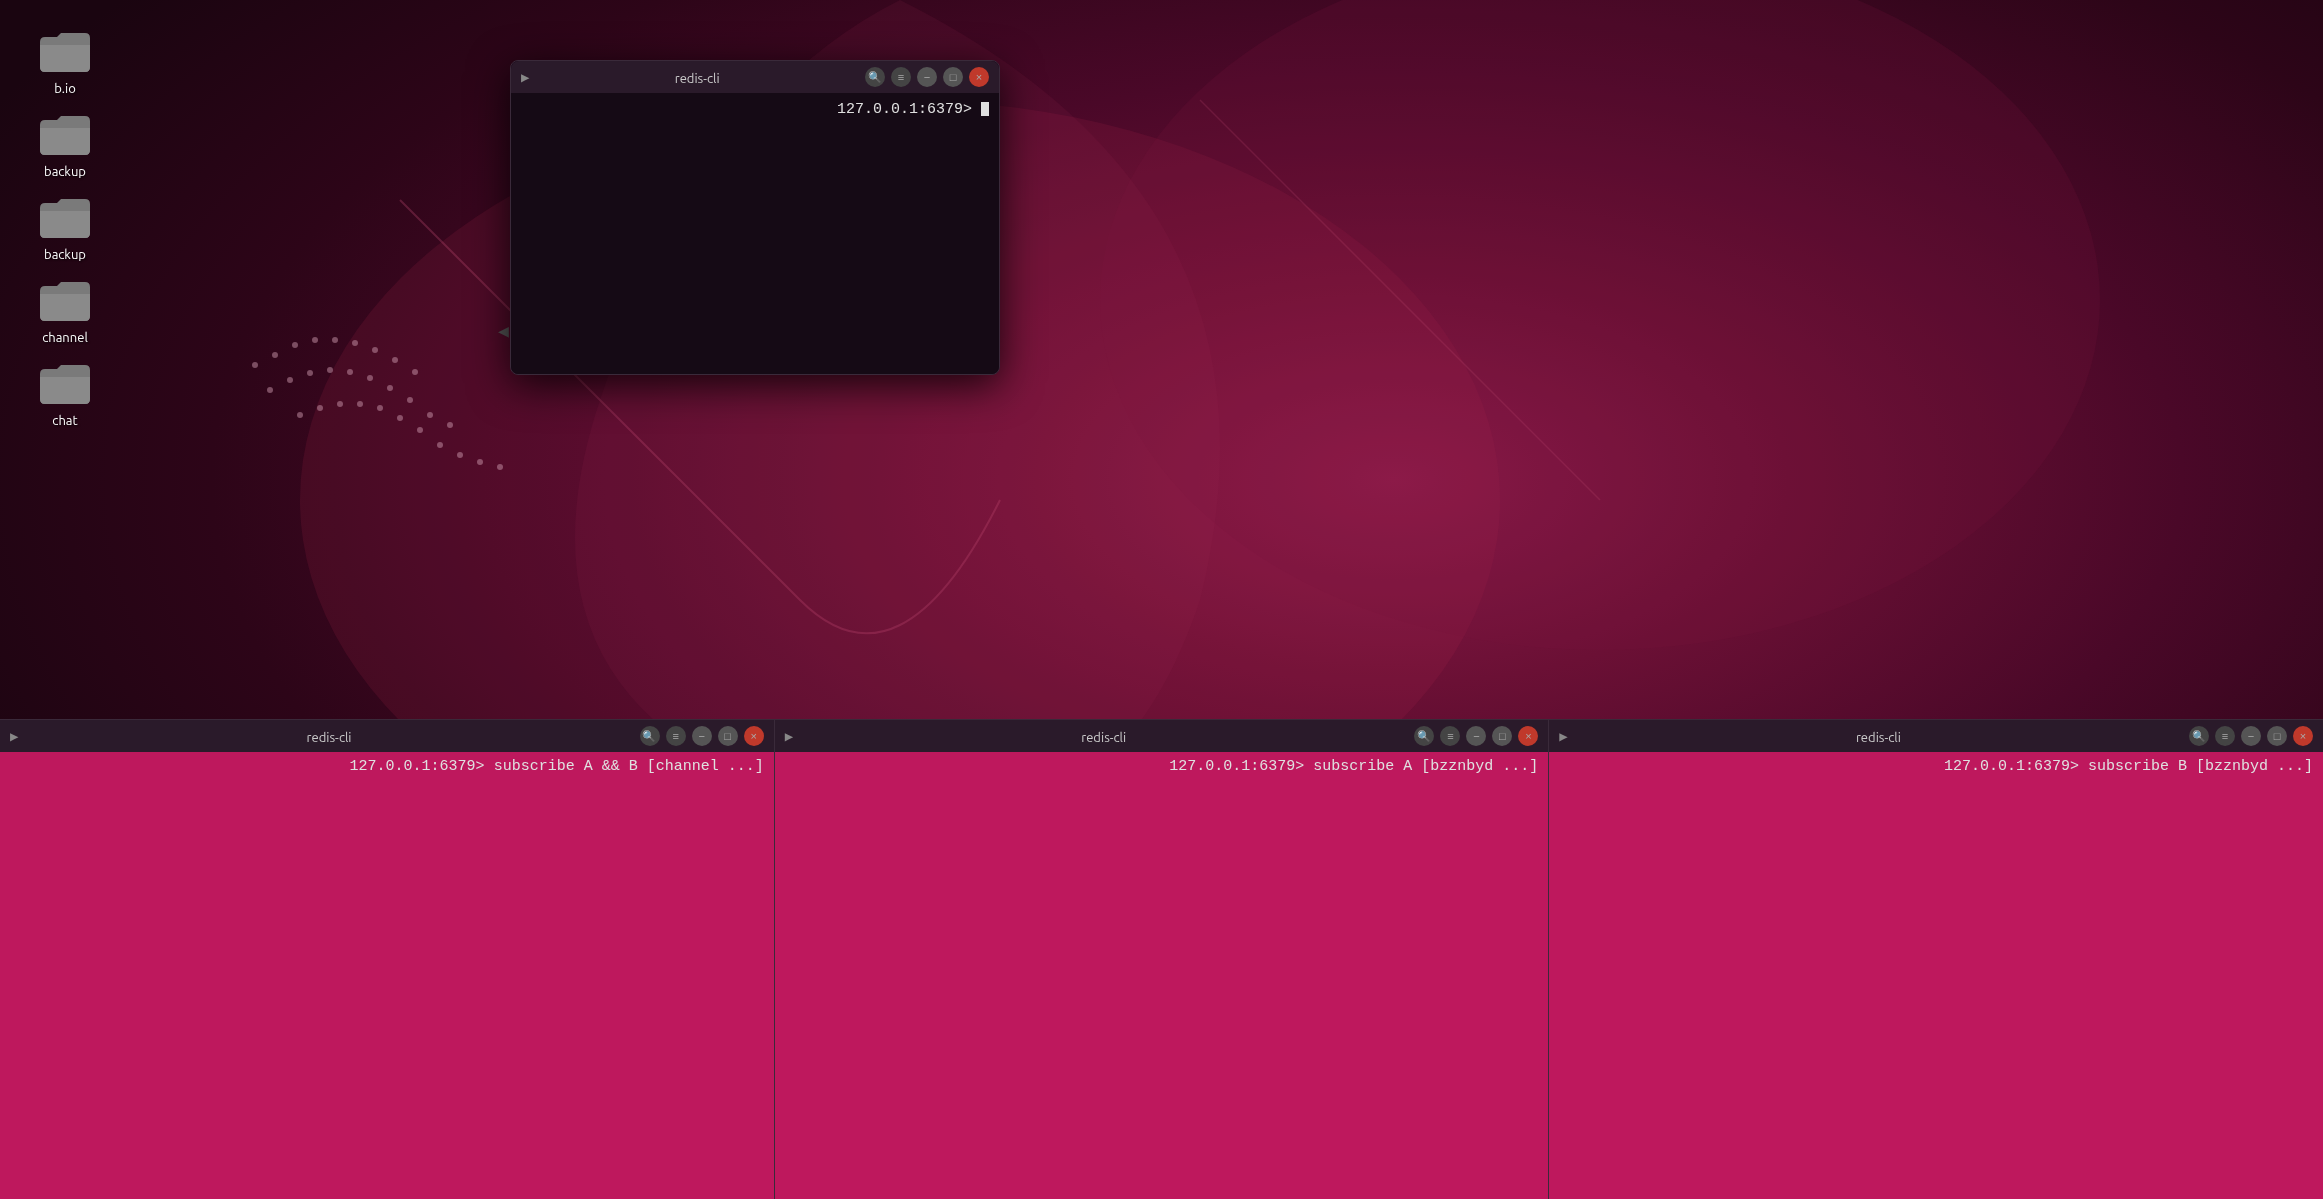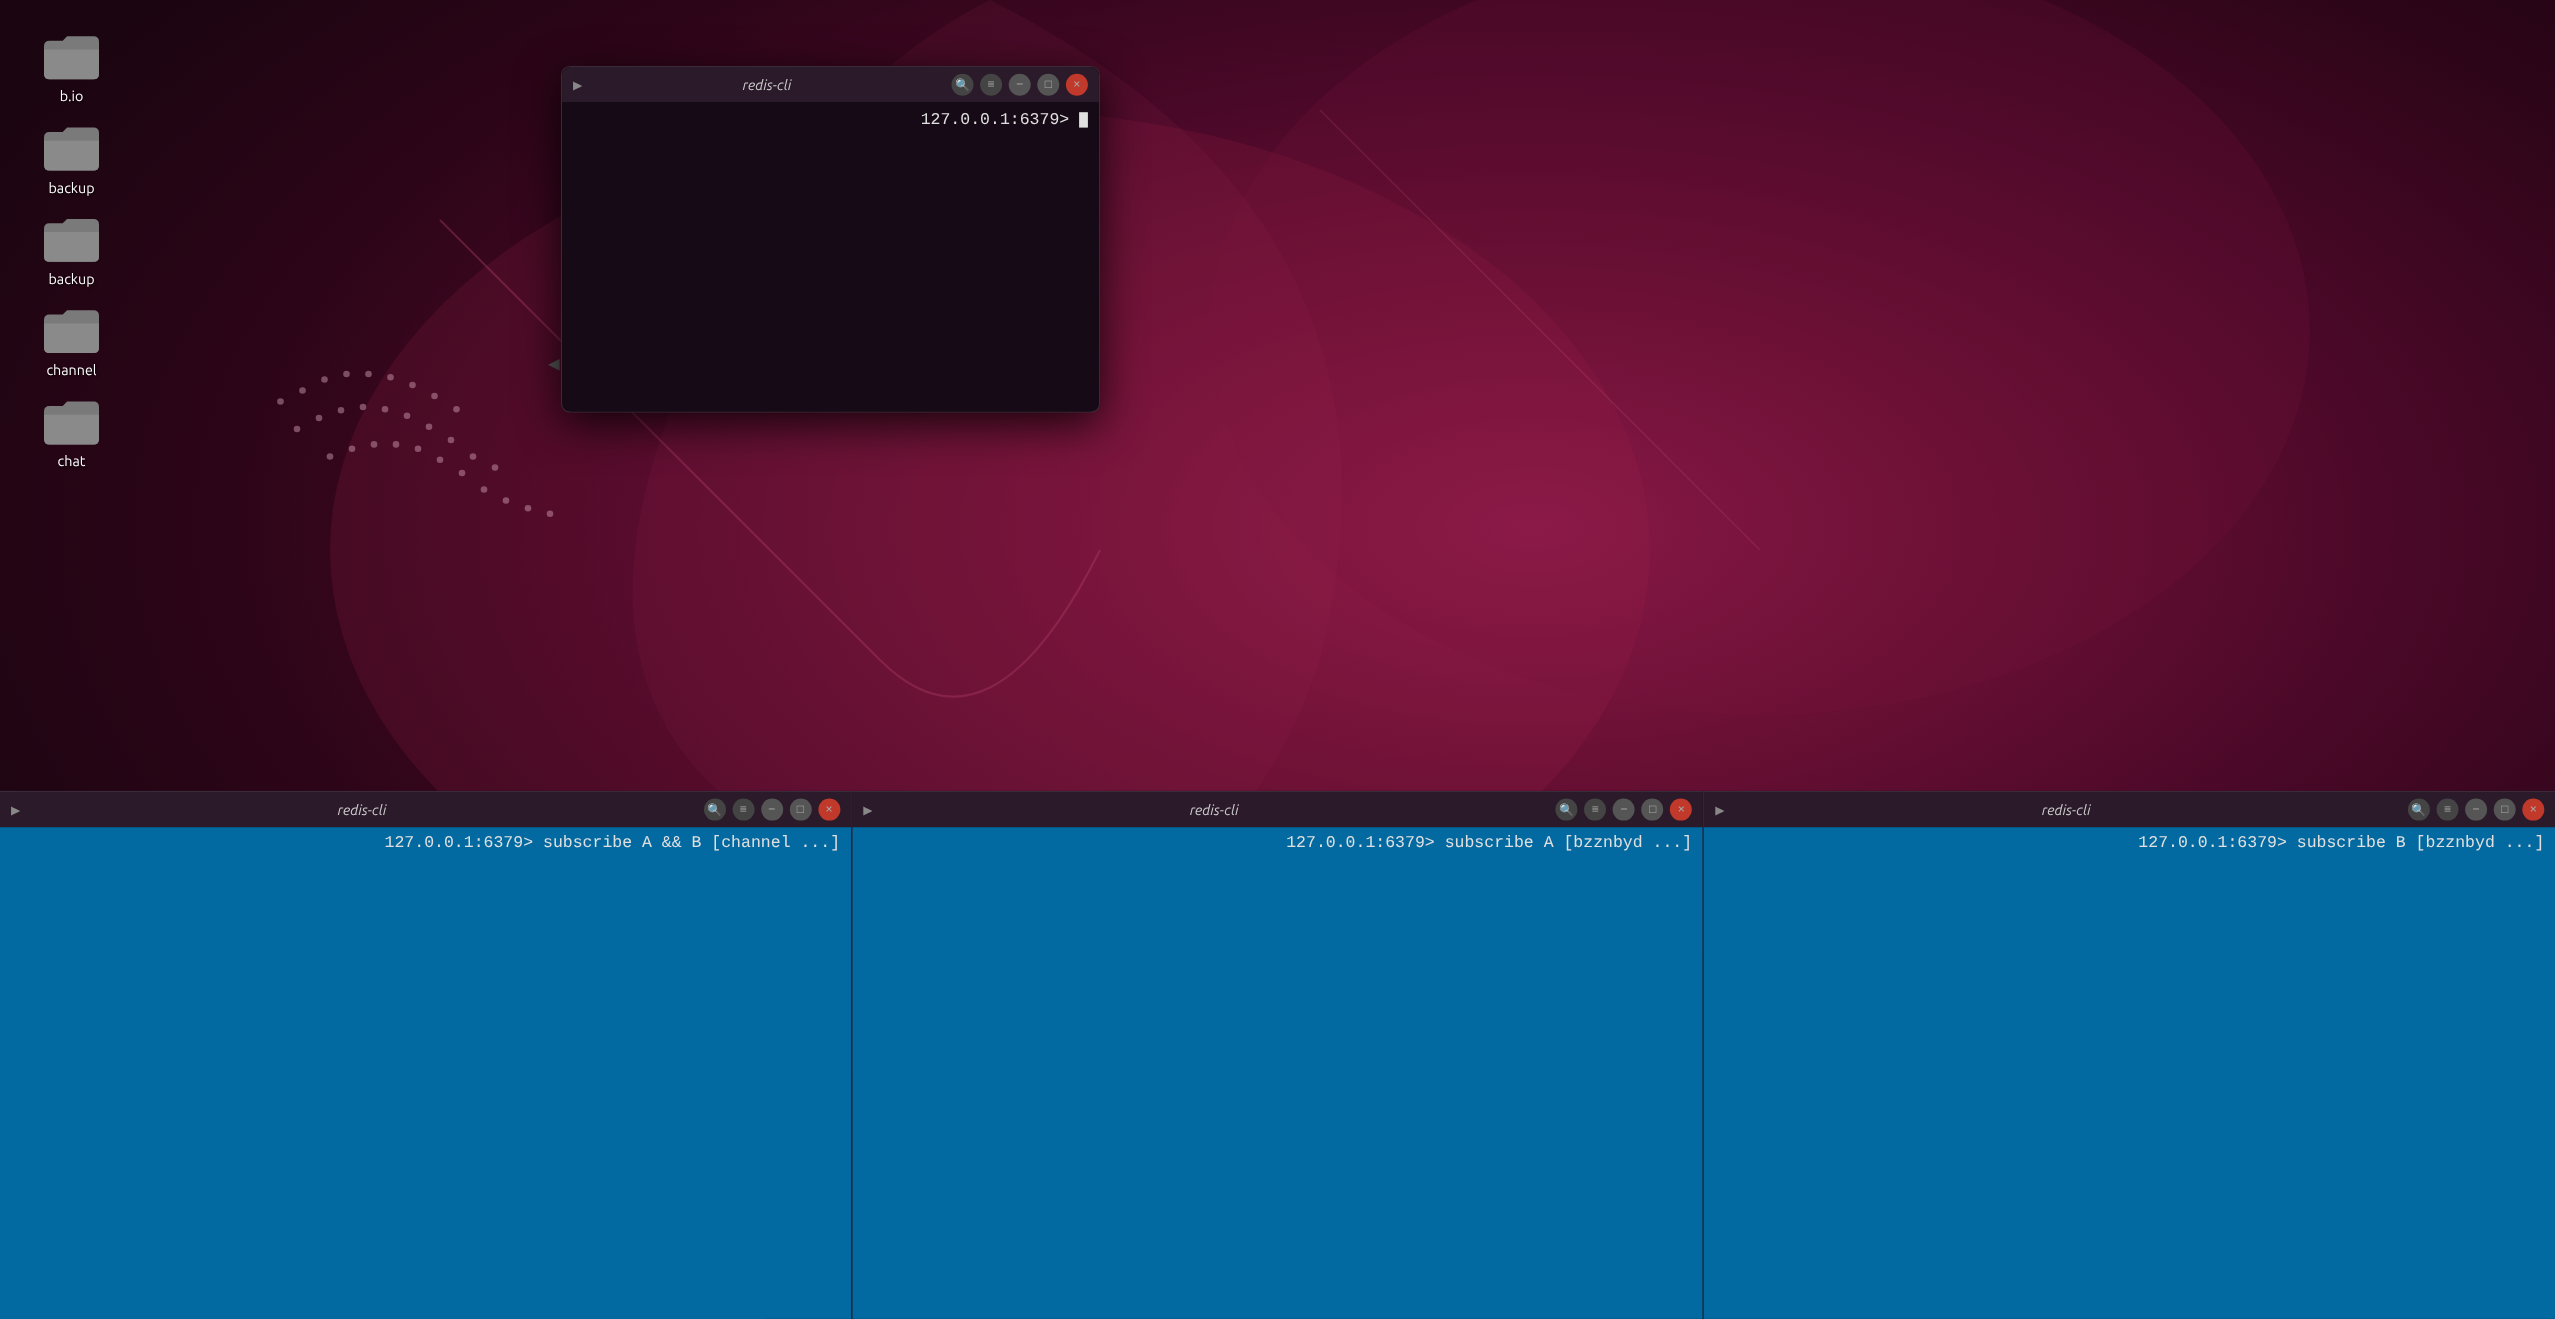--- a/index.html
+++ b/index.html
@@ -106,21 +106,20 @@
       color: #888;
       font-size: 14px;
     }
 
     .titlebar-title {
       color: #ccc;
       font-size: 13px;
       font-family: 'Ubuntu', sans-serif;
       flex: 1;
       text-align: center;
-      font-style: italic;
     }
 
     .titlebar-center {
       flex: 1;
       text-align: center;
     }
 
     .titlebar-controls {
       display: flex;
       align-items: center;
@@ -198,21 +197,21 @@
       border-left: 1px solid #3a2a3a;
     }
 
     .terminal-bottom .terminal-titlebar {
       border-radius: 0;
       background: #2a1a2a;
     }
 
     .terminal-bottom-body {
       flex: 1;
-      background: #0369a1;
+      background: #be185d;
       padding: 6px 10px;
       overflow: hidden;
     }
 
     .sidebar-arrow {
       position: absolute;
       left: 498px;
       top: 320px;
       color: #555;
       font-size: 18px;

